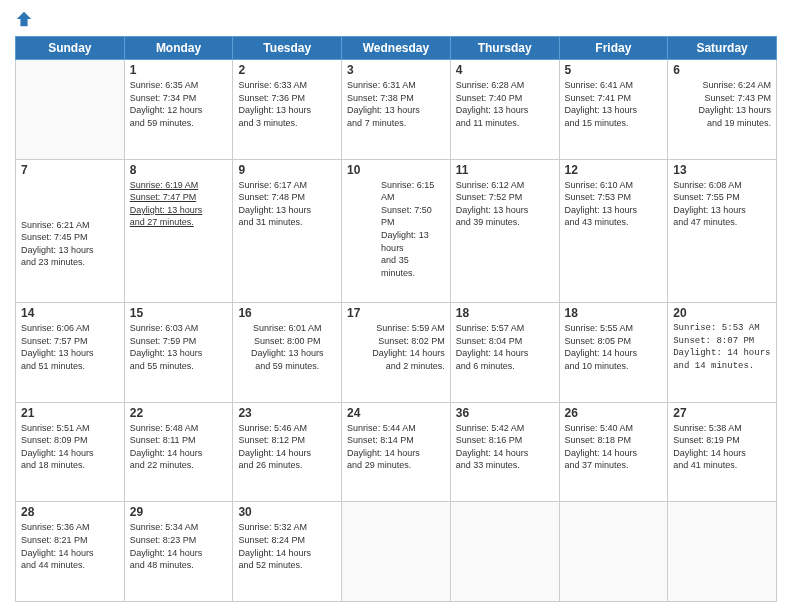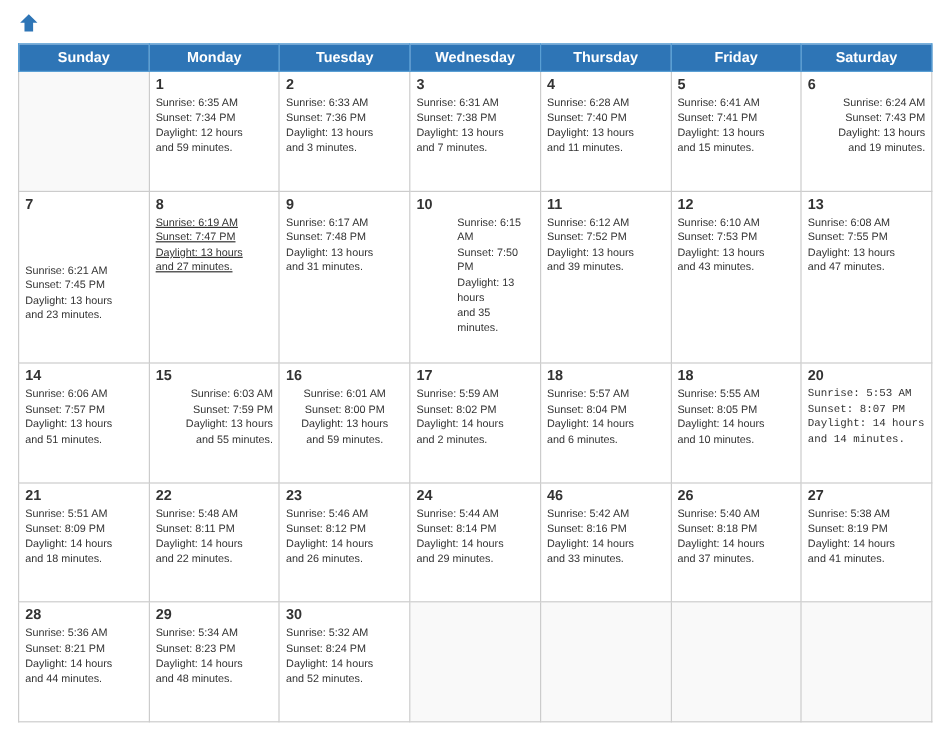--- a/index.html
+++ b/index.html
@@ -232,35 +232,35 @@
         <tr>
           <td>
             <span class="day-number">14</span>
             <div class="day-info" style="white-space: pre-line;">Sunrise: 6:06 AM
 Sunset: 7:57 PM
 Daylight: 13 hours
 and 51 minutes.</div>
           </td>
           <td>
             <span class="day-number">15</span>
-            <div class="day-info" style="white-space: pre-line; text-align: right;">Sunrise: 6:03 AM
+            <div class="day-info" style="white-space: pre-line;">Sunrise: 6:03 AM
 Sunset: 7:59 PM
 Daylight: 13 hours
 and 55 minutes.</div>
           </td>
           <td>
             <span class="day-number">16</span>
             <div class="day-info" style="white-space: pre-line; text-align: center;">Sunrise: 6:01 AM
 Sunset: 8:00 PM
 Daylight: 13 hours
 and 59 minutes.</div>
           </td>
           <td>
             <span class="day-number">17</span>
-            <div class="day-info" style="white-space: pre-line;">Sunrise: 5:59 AM
+            <div class="day-info" style="white-space: pre-line; text-align: right;">Sunrise: 5:59 AM
 Sunset: 8:02 PM
 Daylight: 14 hours
 and 2 minutes.</div>
           </td>
           <td>
             <span class="day-number">18</span>
             <div class="day-info" style="white-space: pre-line;">Sunrise: 5:57 AM
 Sunset: 8:04 PM
 Daylight: 14 hours
 and 6 minutes.</div>
@@ -303,21 +303,21 @@
 and 26 minutes.</div>
           </td>
           <td>
             <span class="day-number">24</span>
             <div class="day-info" style="white-space: pre-line;">Sunrise: 5:44 AM
 Sunset: 8:14 PM
 Daylight: 14 hours
 and 29 minutes.</div>
           </td>
           <td>
-            <span class="day-number">46</span>
+            <span class="day-number">36</span>
             <div class="day-info" style="white-space: pre-line;">Sunrise: 5:42 AM
 Sunset: 8:16 PM
 Daylight: 14 hours
 and 33 minutes.</div>
           </td>
           <td>
             <span class="day-number">26</span>
             <div class="day-info" style="white-space: pre-line;">Sunrise: 5:40 AM
 Sunset: 8:18 PM
 Daylight: 14 hours

